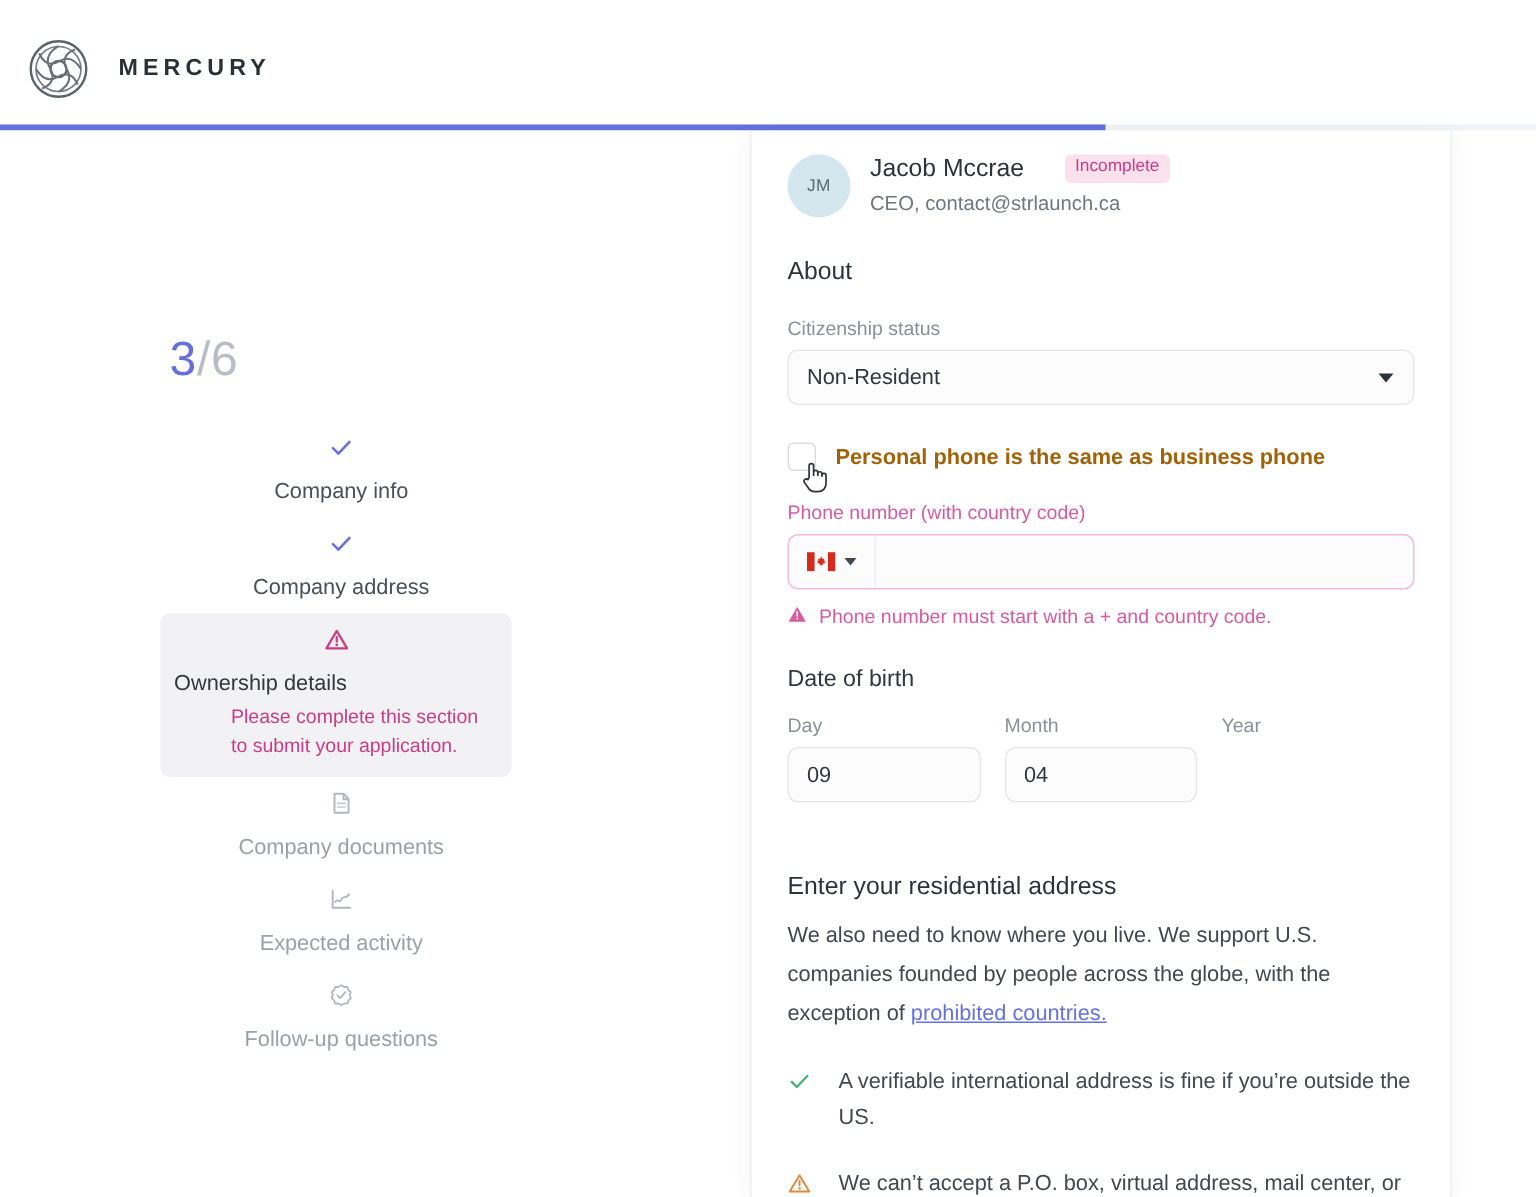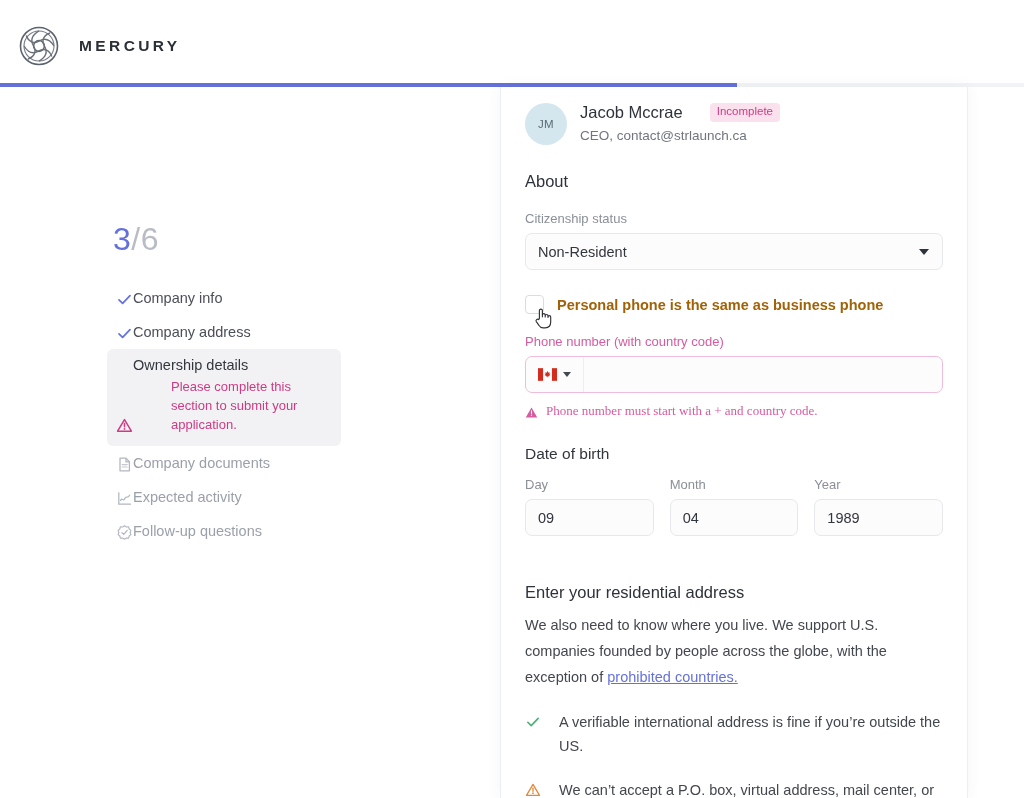--- a/index.html
+++ b/index.html
@@ -44,23 +44,23 @@
   }
   .step-count {
     position: absolute; left: 113px; top: 134px;
     font-size: 32px; font-weight: 400; letter-spacing: .5px;
   }
   .step-count .cur { color: #6471dd; }
   .step-count .sep, .step-count .tot { color: #b9bcc4; }
 
   .steps { position: absolute; left: 107px; top: 194px; width: 240px; }
   .step {
-    display: flex; align-items: flex-end; 
+    display: flex; align-items: center; gap: 12px;
     padding: 7px 8px 7px 9px; border-radius: 6px;
-    font-size: 14.5px; color: #4a4f58; min-height: 34px;
+    font-size: 14.5px; color: #4a4f58; min-height: 34px; flex-direction: column;
   }
   .step .ico { width: 17px; height: 17px; flex: 0 0 17px; margin-top: 2px; display:block; }
   .step-label { line-height: 19px; }
   .step.active {
     background: #f2f2f4; width: 234px; padding-bottom: 12px;
   }
   .step.active .step-label { color: #32363d; }
   .step.muted .step-label { color: #9ba0a9; }
   .step-note {
     color: #cc3b85; font-size: 13px; line-height: 19px; margin-top: 2px;
@@ -131,22 +131,22 @@
     border-right: 1px solid #eceef1; flex: 0 0 58px;
   }
   .flag { width: 19px; height: 13px; display: block; }
   .caret-sm {
     width: 0; height: 0; border-left: 4px solid transparent;
     border-right: 4px solid transparent; border-top: 5px solid #43474e;
   }
   .phone-input { flex: 1; }
 
   .err-msg {
-    display: flex; align-items: flex-end; gap: 8px; margin-top: 10px;
-    font-size: 13px; color: #d65ba0; font-family: Liberation Serif, serif;
+    display: flex; align-items: flex-start; gap: 8px; margin-top: 10px;
+    font-size: 13px; color: #d65ba0;
   }
   .err-msg svg { flex: 0 0 13px; }
 
   .dob-title { font-size: 15.5px; color: #32363d; margin-top: 26px; }
   .dob-row { display: flex; gap: 16px; margin-top: 14px; }
   .dob-cell { flex: 1; }
   .dob-cell .field-label { margin-top: 0; margin-bottom: 7px; }
 
   .addr-title { font-size: 16.5px; color: #2e323a; margin-top: 47px; }
   .addr-body {
@@ -307,21 +307,20 @@
         <div class="dob-cell">
           <div class="field-label">Day</div>
           <div class="input-box">09</div>
         </div>
         <div class="dob-cell">
           <div class="field-label">Month</div>
           <div class="input-box">04</div>
         </div>
         <div class="dob-cell">
           <div class="field-label">Year</div>
-          <div class="input-box">1989</div>
         </div>
       </div>
 
       <div class="addr-title">Enter your residential address</div>
       <div class="addr-body">
         <span>We also need to know where you live. We support U.S. companies founded by people across the globe, with the exception of </span><a class="addr-link" href="#">prohibited countries.</a>
       </div>
 
       <div class="bullets">
         <div class="bullet">

